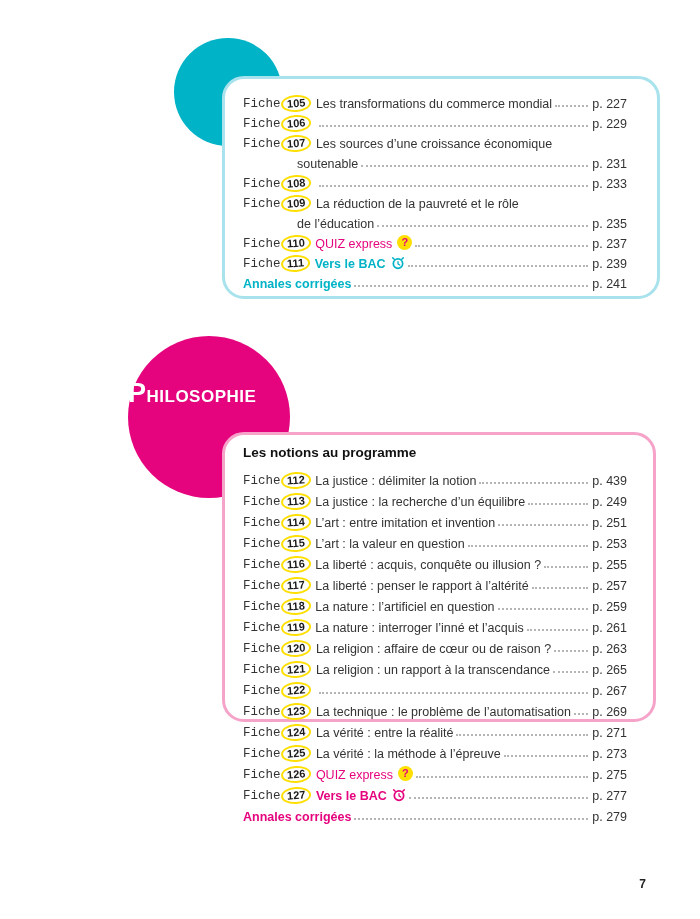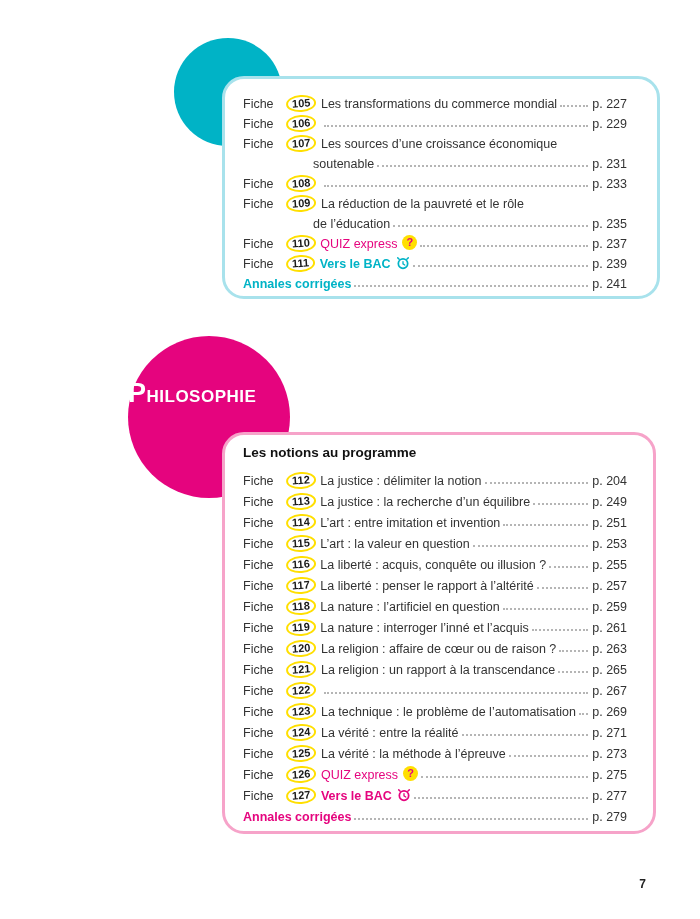--- a/index.html
+++ b/index.html
@@ -14,36 +14,36 @@
   .circle-teal { left:174px; top:38px; width:108px; height:108px; background:var(--teal,#00b3c6); }
   .circle-pink { left:128px; top:336px; width:162px; height:162px; background:var(--pink,#e5047e); }
   .philo-label {
     display:block; text-align:left; padding-top:42px;
     color:#ffffff; font-weight:bold; font-size:17px;
     letter-spacing:0.5px; text-transform:uppercase;
   }
   .philo-label::first-letter { font-size:27px; }
   .box { position:absolute; background:#ffffff; border-radius:22px; }
   .box-eco  { left:222px; top:76px;  width:438px; height:223px; border:3px solid var(--teal-light,#a8e2ec); padding:12px 30px 10px 18px; }
-  .box-philo{ left:222px; top:432px; width:434px; height:402px; border:3px solid var(--pink-light,#f6a3c9); padding:10px 26px 10px 18px; }
+  .box-philo{ left:222px; top:432px; width:434px; height:290px; border:3px solid var(--pink-light,#f6a3c9); padding:10px 26px 10px 18px; }
   .heading { font-weight:bold; font-size:13.5px; color:#111; height:22px; }
   .toc-row {
     display:flex; align-items:flex-end; white-space:nowrap;
     height:20px; font-size:12.5px; color:var(--ink,#333);
   }
   .box-philo .toc-row { height:21px; }
-  .fiche-label { margin-right:12px; }
+  .fiche-label { margin-right:0;font-family:Liberation Mono, monospace; }
   .num-badge {
     font-weight:bold; font-size:11px; color:#1a1a1a;
     border:2px solid var(--yellow,#ffdf00); border-radius:50%;
     padding:0 4px; line-height:13px; margin-right:5px;
     transform:rotate(-4deg) translateY(1px); display:inline-block;
   }
   .title { }
-  .cont-title { margin-left:70px; }
+  .cont-title { margin-left:54px; }
   .bold { font-weight:bold;margin-top:24px; }
   .accent-teal { color:var(--teal,#00b3c6); }
   .accent-pink { color:var(--pink,#e5047e); }
   .quiz-title { color:var(--pink,#e5047e); font-weight:normal; }
   .leader {
     flex:1 1 auto; min-width:8px; align-self:flex-end;
     border-bottom:2px dotted var(--dots,#b5b5b5);
     margin:0 4px 4px 3px;
   }
   .page-num { color:var(--ink,#333); }
@@ -138,21 +138,21 @@
 </div>
 
 <div class="box box-philo">
   <div class="heading">Les notions au programme</div>
   <div id="philo-rows">
       <div class="toc-row">
         <span class="fiche-label">Fiche</span>
         <span class="num-badge">112</span>
         <span class="title">La justice : délimiter la notion</span>
         <span class="leader"></span>
-        <span class="page-num">p. 204</span>
+        <span class="page-num">p. 439</span>
       </div>
       <div class="toc-row">
         <span class="fiche-label">Fiche</span>
         <span class="num-badge">113</span>
         <span class="title">La justice : la recherche d’un équilibre</span>
         <span class="leader"></span>
         <span class="page-num">p. 249</span>
       </div>
       <div class="toc-row">
         <span class="fiche-label">Fiche</span>

